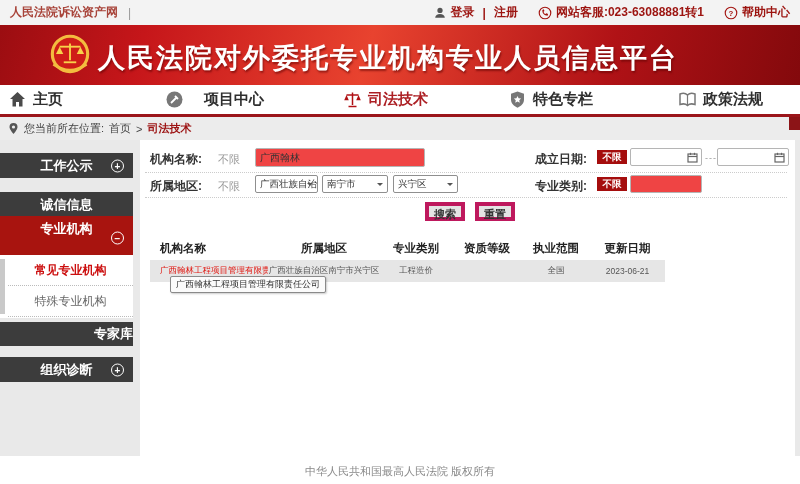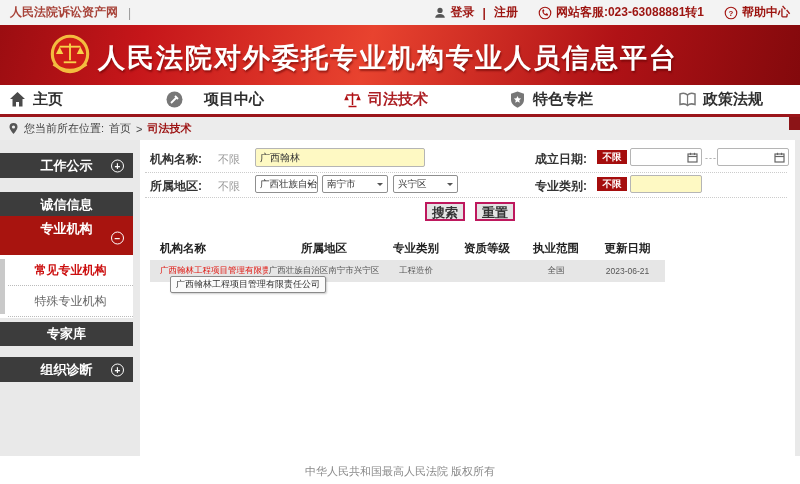--- a/index.html
+++ b/index.html
@@ -61,33 +61,33 @@
     border-bottom:1px dotted #bbb; cursor:pointer; margin-left:8px; }
   .sub-item.active { color:#cc0f0f; font-weight:bold; }
 
   
   .panel { position:absolute; left:140px; top:0; width:655px; height:316px; background:#fff; }
   .flabel { position:absolute; font-size:12px; font-weight:bold; color:#333; white-space:nowrap; }
   .funlim { position:absolute; font-size:11px; color:#999; cursor:pointer; }
   .redbtn { position:absolute; width:30px; height:14px; background:#a50d0d; color:#fff;
     font-size:9.5px; font-weight:bold; text-align:center; line-height:14px; cursor:pointer; }
   .tinput { position:absolute; height:19px; border:1px solid #b5b5b5; border-radius:2px;
-    background:#fef9c3; font-size:10px; color:#333; padding:0 4px;
+    background:#ef4444; font-size:10px; color:#333; padding:0 4px;
     font-family:"Liberation Sans","DejaVu Sans",sans-serif; }
   .dinput { position:absolute; height:18px; width:72px; border:1px solid #b5b5b5; border-radius:2px; background:#fff; }
   .dinput svg { position:absolute; right:3px; top:3px; width:11px; height:11px; }
   .dash { position:absolute; font-size:9px; color:#999; letter-spacing:1px; }
   .fselect { position:absolute; height:18px; border:1px solid #8f8f8f; border-radius:2px;
     background:#fff; font-size:9.5px; color:#333; line-height:16px; padding:0 14px 0 4px;
     cursor:pointer; white-space:nowrap; overflow:hidden; }
   .fselect::after { content:""; position:absolute; right:4px; top:7px; border:3.5px solid transparent;
     border-top-color:#555; }
   .dotted { position:absolute; left:5px; right:8px; border-top:1px dotted #ccc; }
-  .gbtn { position:absolute; width:40px; height:19px; background:#e4e4e4; border:2px solid #be185d;
-    font-size:13px; font-weight:bold; color:#333; text-align:center; line-height:17px; cursor:pointer; }
+  .gbtn { position:absolute; width:40px; height:19px; background:#e4e4e4; border:4px solid #be185d;
+    font-size:11px; font-weight:bold; color:#333; text-align:center; line-height:17px; cursor:pointer; }
 
   
   .rtable { position:absolute; left:10px; top:85px; width:515px; }
   .thead { display:flex; height:23px; align-items:center;margin-top:12px; }
   .trow { display:flex; height:22px; align-items:center; background:#e6e6e6; }
   .th { font-size:11.5px; font-weight:bold; color:#222; text-align:center; }
   .td { font-size:8.5px; color:#555; text-align:center; white-space:nowrap; }
   .c1 { width:118px; text-align:left; padding-left:10px; }
   .c2 { width:112px; } .c3 { width:72px; } .c4 { width:70px; } .c5 { width:68px; } .c6 { width:75px; }
   .td.c1 { overflow:hidden; color:#e0130c; cursor:pointer; }
@@ -214,21 +214,21 @@
         <span class="side-label">诚信信息</span>
       </div>
       <div class="side-item red" style="top:76px;height:43px;line-height:26px;">
         <span class="side-label">专业机构</span>
         <span class="exp">−</span>
       </div>
       <div class="submenu">
         <div class="sub-item active">常见专业机构</div>
         <div class="sub-item">特殊专业机构</div>
       </div>
-      <div class="side-item" style="top:182px;height:24px;line-height:24px;">
+      <div class="side-item" style="top:182px;height:24px;line-height:24px;text-align:right;">
         <span class="side-label">专家库</span>
       </div>
       <div class="side-item" style="top:217px;height:25px;line-height:25px;">
         <span class="side-label">组织诊断</span>
         <span class="exp">+</span>
       </div>
     </div>
 
     <div class="panel">
 

